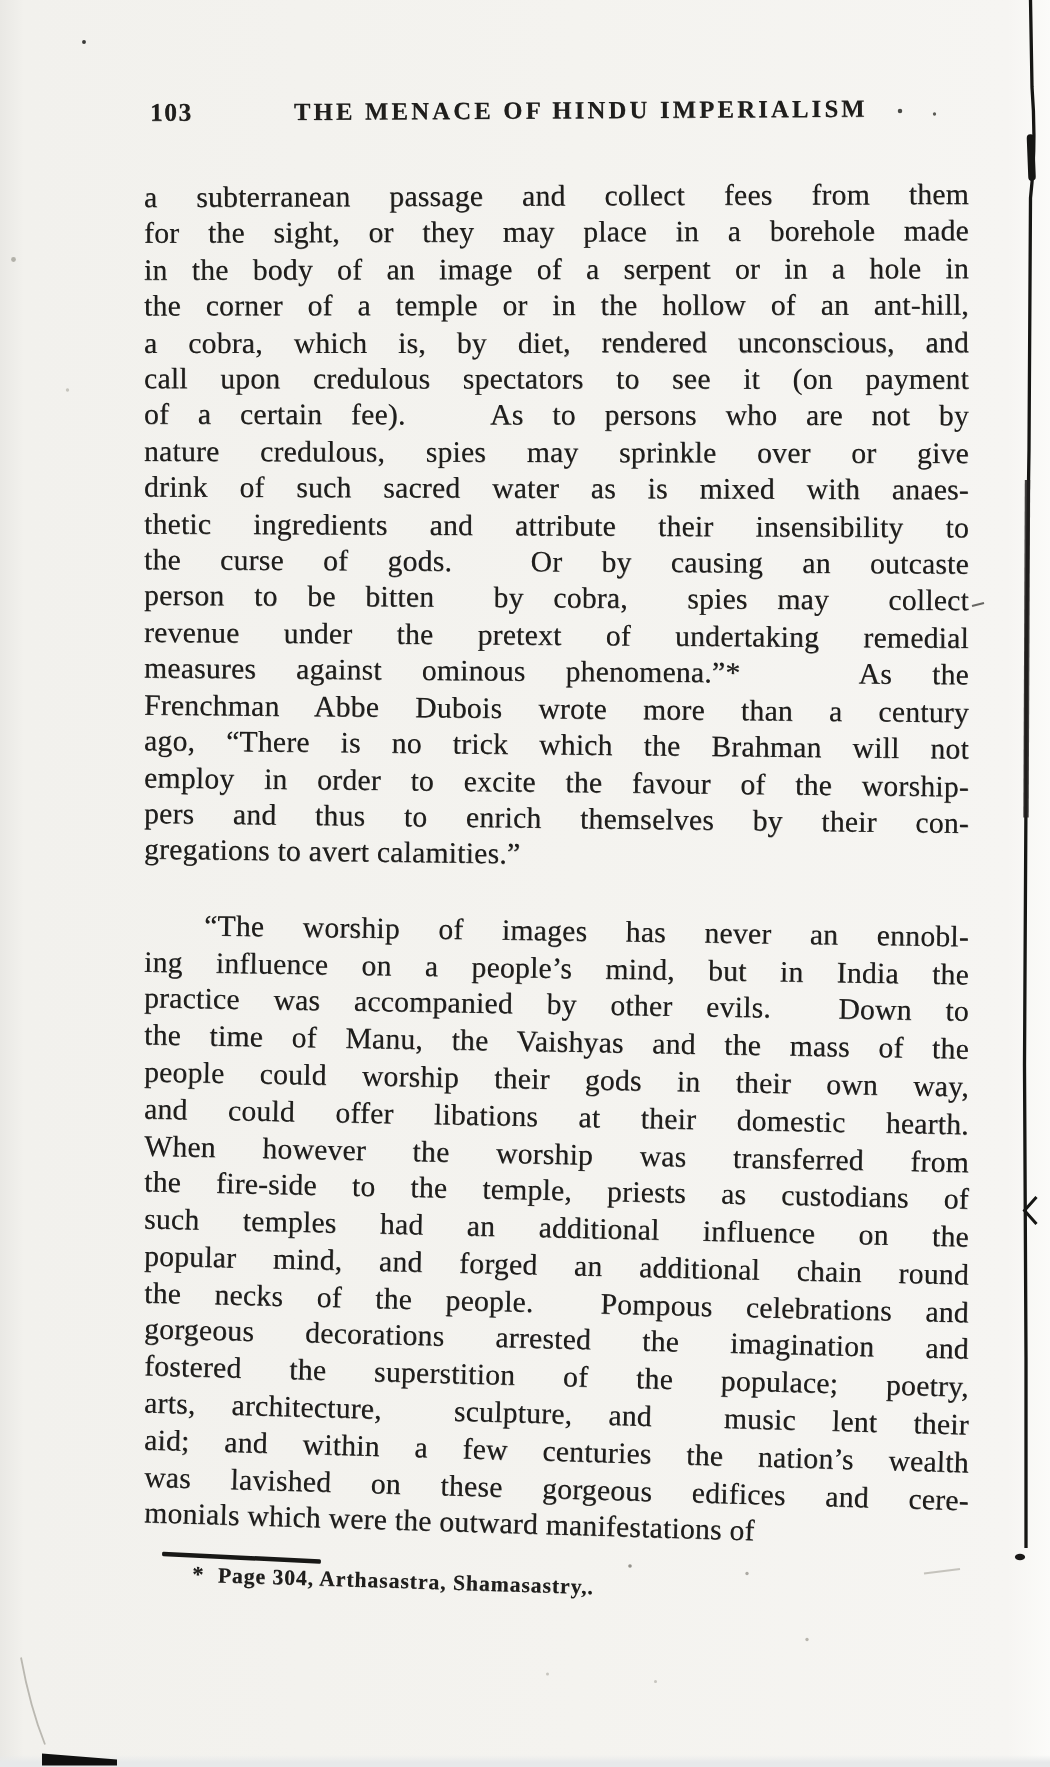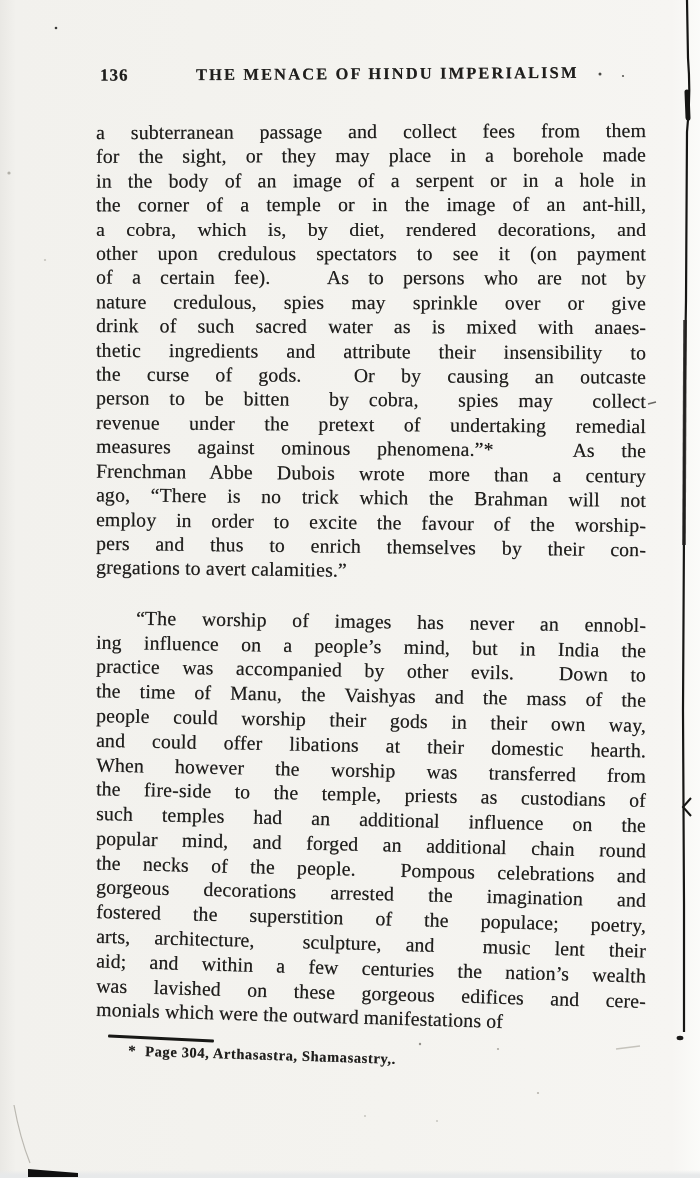--- a/index.html
+++ b/index.html
@@ -85,31 +85,31 @@
   }
 </style>
 </head>
 <body>
 
 <div class="page">
 
   <div class="content">
 
     <div class="header-row warp" style="transform: rotate(-0.33deg);">
-      <span class="page-num">136</span>
+      <span class="page-num">103</span>
       <span class="running-title">THE MENACE OF HINDU IMPERIALISM</span>
     </div>
 
     <div class="para para1">
         <div class="line warp" style="transform: rotate(-0.22deg);">a subterranean passage and collect fees from them</div>
         <div class="line warp" style="transform: rotate(-0.17deg);">for the sight, or they may place in a borehole made</div>
         <div class="line warp" style="transform: rotate(-0.12deg);">in the body of an image of a serpent or in a hole in</div>
-        <div class="line warp" style="transform: rotate(-0.06deg);">the corner of a temple or in the image of an ant-hill,</div>
-        <div class="line warp" style="transform: rotate(-0.01deg);">a cobra, which is, by diet, rendered decorations, and</div>
-        <div class="line warp" style="transform: rotate(0.04deg);">other upon credulous spectators to see it (on payment</div>
+        <div class="line warp" style="transform: rotate(-0.06deg);">the corner of a temple or in the hollow of an ant-hill,</div>
+        <div class="line warp" style="transform: rotate(-0.01deg);">a cobra, which is, by diet, rendered unconscious, and</div>
+        <div class="line warp" style="transform: rotate(0.04deg);">call upon credulous spectators to see it (on payment</div>
         <div class="line warp" style="transform: rotate(0.1deg);">of a certain fee).   As to persons who are not by</div>
         <div class="line warp" style="transform: rotate(0.15deg);">nature credulous, spies may sprinkle over or give</div>
         <div class="line warp" style="transform: rotate(0.2deg);">drink of such sacred water as is mixed with anaes-</div>
         <div class="line warp" style="transform: rotate(0.26deg);">thetic ingredients and attribute their insensibility to</div>
         <div class="line warp" style="transform: rotate(0.31deg);">the curse of gods.  Or by causing an outcaste</div>
         <div class="line warp" style="transform: rotate(0.37deg);">person to be bitten  by cobra,  spies may  collect</div>
         <div class="line warp" style="transform: rotate(0.42deg);">revenue under the pretext of undertaking remedial</div>
         <div class="line warp" style="transform: rotate(0.47deg);">measures against ominous phenomena.”*   As the</div>
         <div class="line warp" style="transform: rotate(0.53deg);">Frenchman Abbe Dubois wrote more than a century</div>
         <div class="line warp" style="transform: rotate(0.58deg);">ago, “There is no trick which the Brahman will not</div>

